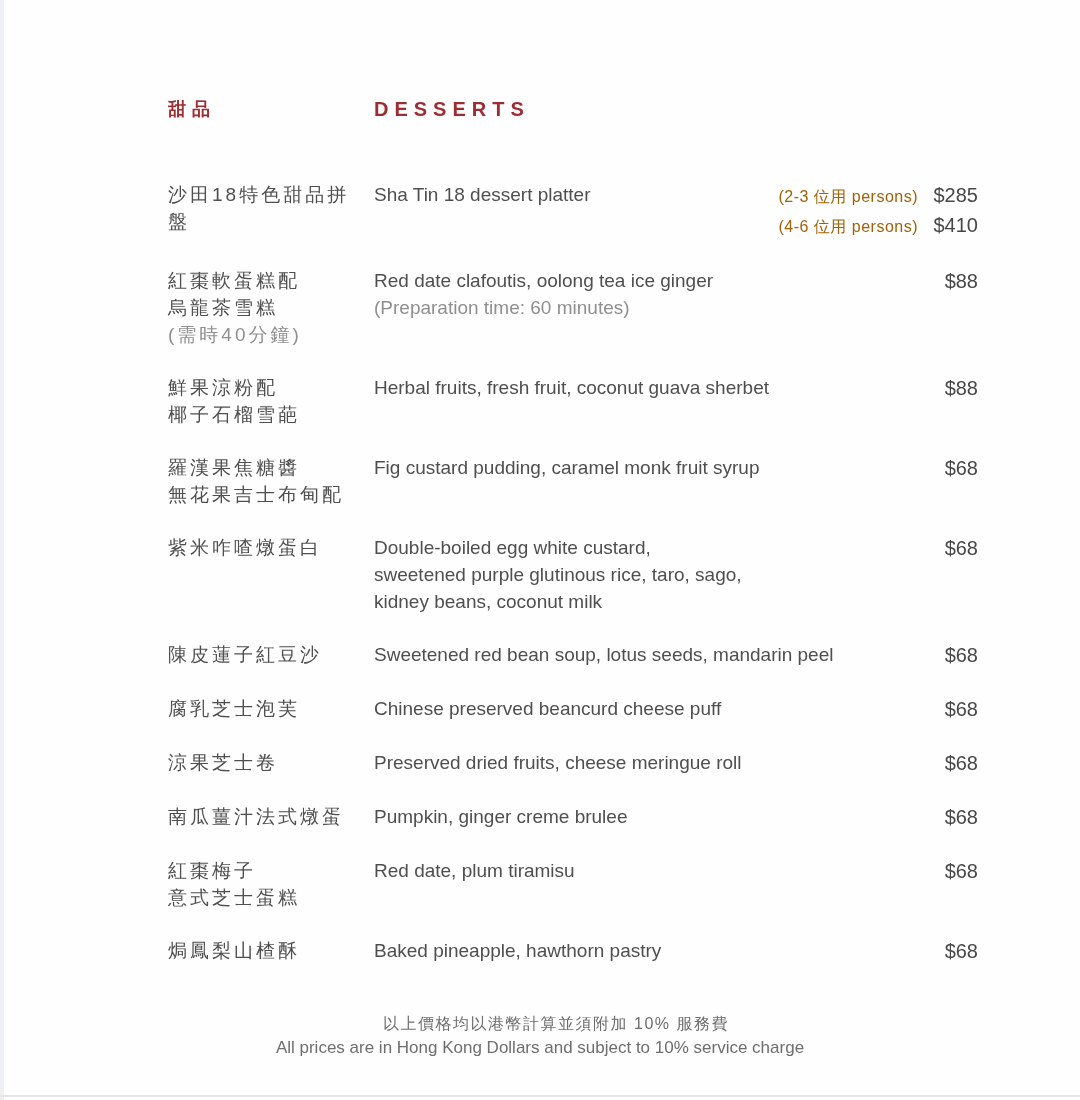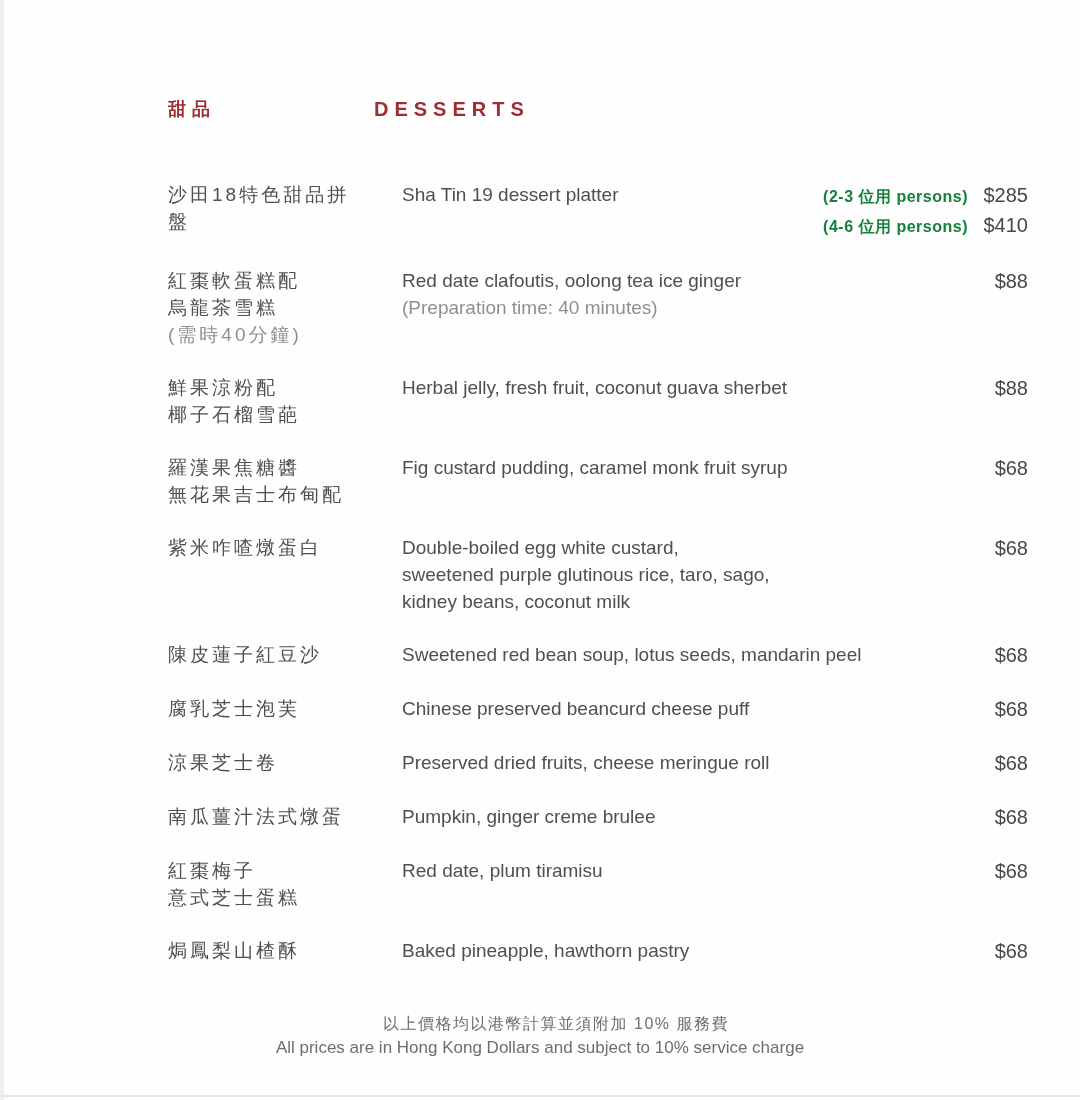--- a/index.html
+++ b/index.html
@@ -21,21 +21,21 @@
     width: 4px; height: 100%;
     background: #eef0f4;
   }
   .edge-bottom {
     position: absolute;
     left: 0; bottom: 3px;
     width: 100%; height: 2px;
     background: #e6e6ea;
   }
   .menu-body {
-    padding: 96px 52px 0 168px;
+    padding: 96px 102px 0 168px;
   }
   .menu-header {
     display: grid;
     grid-template-columns: 206px 1fr;
     margin-bottom: 58px;
   }
   .section-title-zh {
     color: var(--accent, #9e2c33);
     font-size: 18px;
     font-weight: bold;
@@ -47,21 +47,20 @@
     font-size: 20px;
     font-weight: bold;
     letter-spacing: 6px;
     line-height: 27px;
   }
   .menu-row {
     display: grid;
     grid-template-columns: 206px 1fr auto;
     align-items: start;
     margin-bottom: 26px;
-    gap: 28px;
   }
   .line {
     font-size: 19px;
     line-height: 27px;
     color: var(--text, #4f4f4f);
   }
   .col-zh .line {
     letter-spacing: 3px;
     padding-right: 10px;
   }
@@ -73,23 +72,22 @@
   }
   .price-line {
     display: flex;
     justify-content: flex-end;
     align-items: baseline;
     gap: 14px;
     line-height: 28px;
   }
   .price-label {
     font-size: 16px;
-    color: #15803d;
+    color: #a16207;
     letter-spacing: 0.5px;
-    font-weight: bold;
   }
   .price-amount {
     font-size: 20px;
     color: var(--price, #474747);
     min-width: 46px;
     text-align: right;
   }
   .menu-footer {
     margin-top: 46px;
     text-align: center;
@@ -118,21 +116,21 @@
       <div class="section-title-zh">甜品</div>
       <div class="section-title-en">DESSERTS</div>
     </header>
 
     <main>
   <div class="menu-row">
     <div class="col-zh">
             <div class="line">沙田18特色甜品拼盤</div>
           </div>
     <div class="col-en">
-            <div class="line">Sha Tin 19 dessert platter</div>
+            <div class="line">Sha Tin 18 dessert platter</div>
           </div>
     <div class="col-price">
             <div class="price-line">
               <span class="price-label">(2-3 位用 persons)</span>
               <span class="price-amount">$285</span>
             </div>
             <div class="price-line">
               <span class="price-label">(4-6 位用 persons)</span>
               <span class="price-amount">$410</span>
             </div>
@@ -140,36 +138,36 @@
   </div>
 
   <div class="menu-row">
     <div class="col-zh">
             <div class="line">紅棗軟蛋糕配</div>
             <div class="line">烏龍茶雪糕</div>
             <div class="line muted">(需時40分鐘)</div>
           </div>
     <div class="col-en">
             <div class="line">Red date clafoutis, oolong tea ice ginger</div>
-            <div class="line muted">(Preparation time: 40 minutes)</div>
+            <div class="line muted">(Preparation time: 60 minutes)</div>
           </div>
     <div class="col-price">
             <div class="price-line">
               <span class="price-amount">$88</span>
             </div>
           </div>
   </div>
 
   <div class="menu-row">
     <div class="col-zh">
             <div class="line">鮮果涼粉配</div>
             <div class="line">椰子石榴雪葩</div>
           </div>
     <div class="col-en">
-            <div class="line">Herbal jelly, fresh fruit, coconut guava sherbet</div>
+            <div class="line">Herbal fruits, fresh fruit, coconut guava sherbet</div>
           </div>
     <div class="col-price">
             <div class="price-line">
               <span class="price-amount">$88</span>
             </div>
           </div>
   </div>
 
   <div class="menu-row">
     <div class="col-zh">

